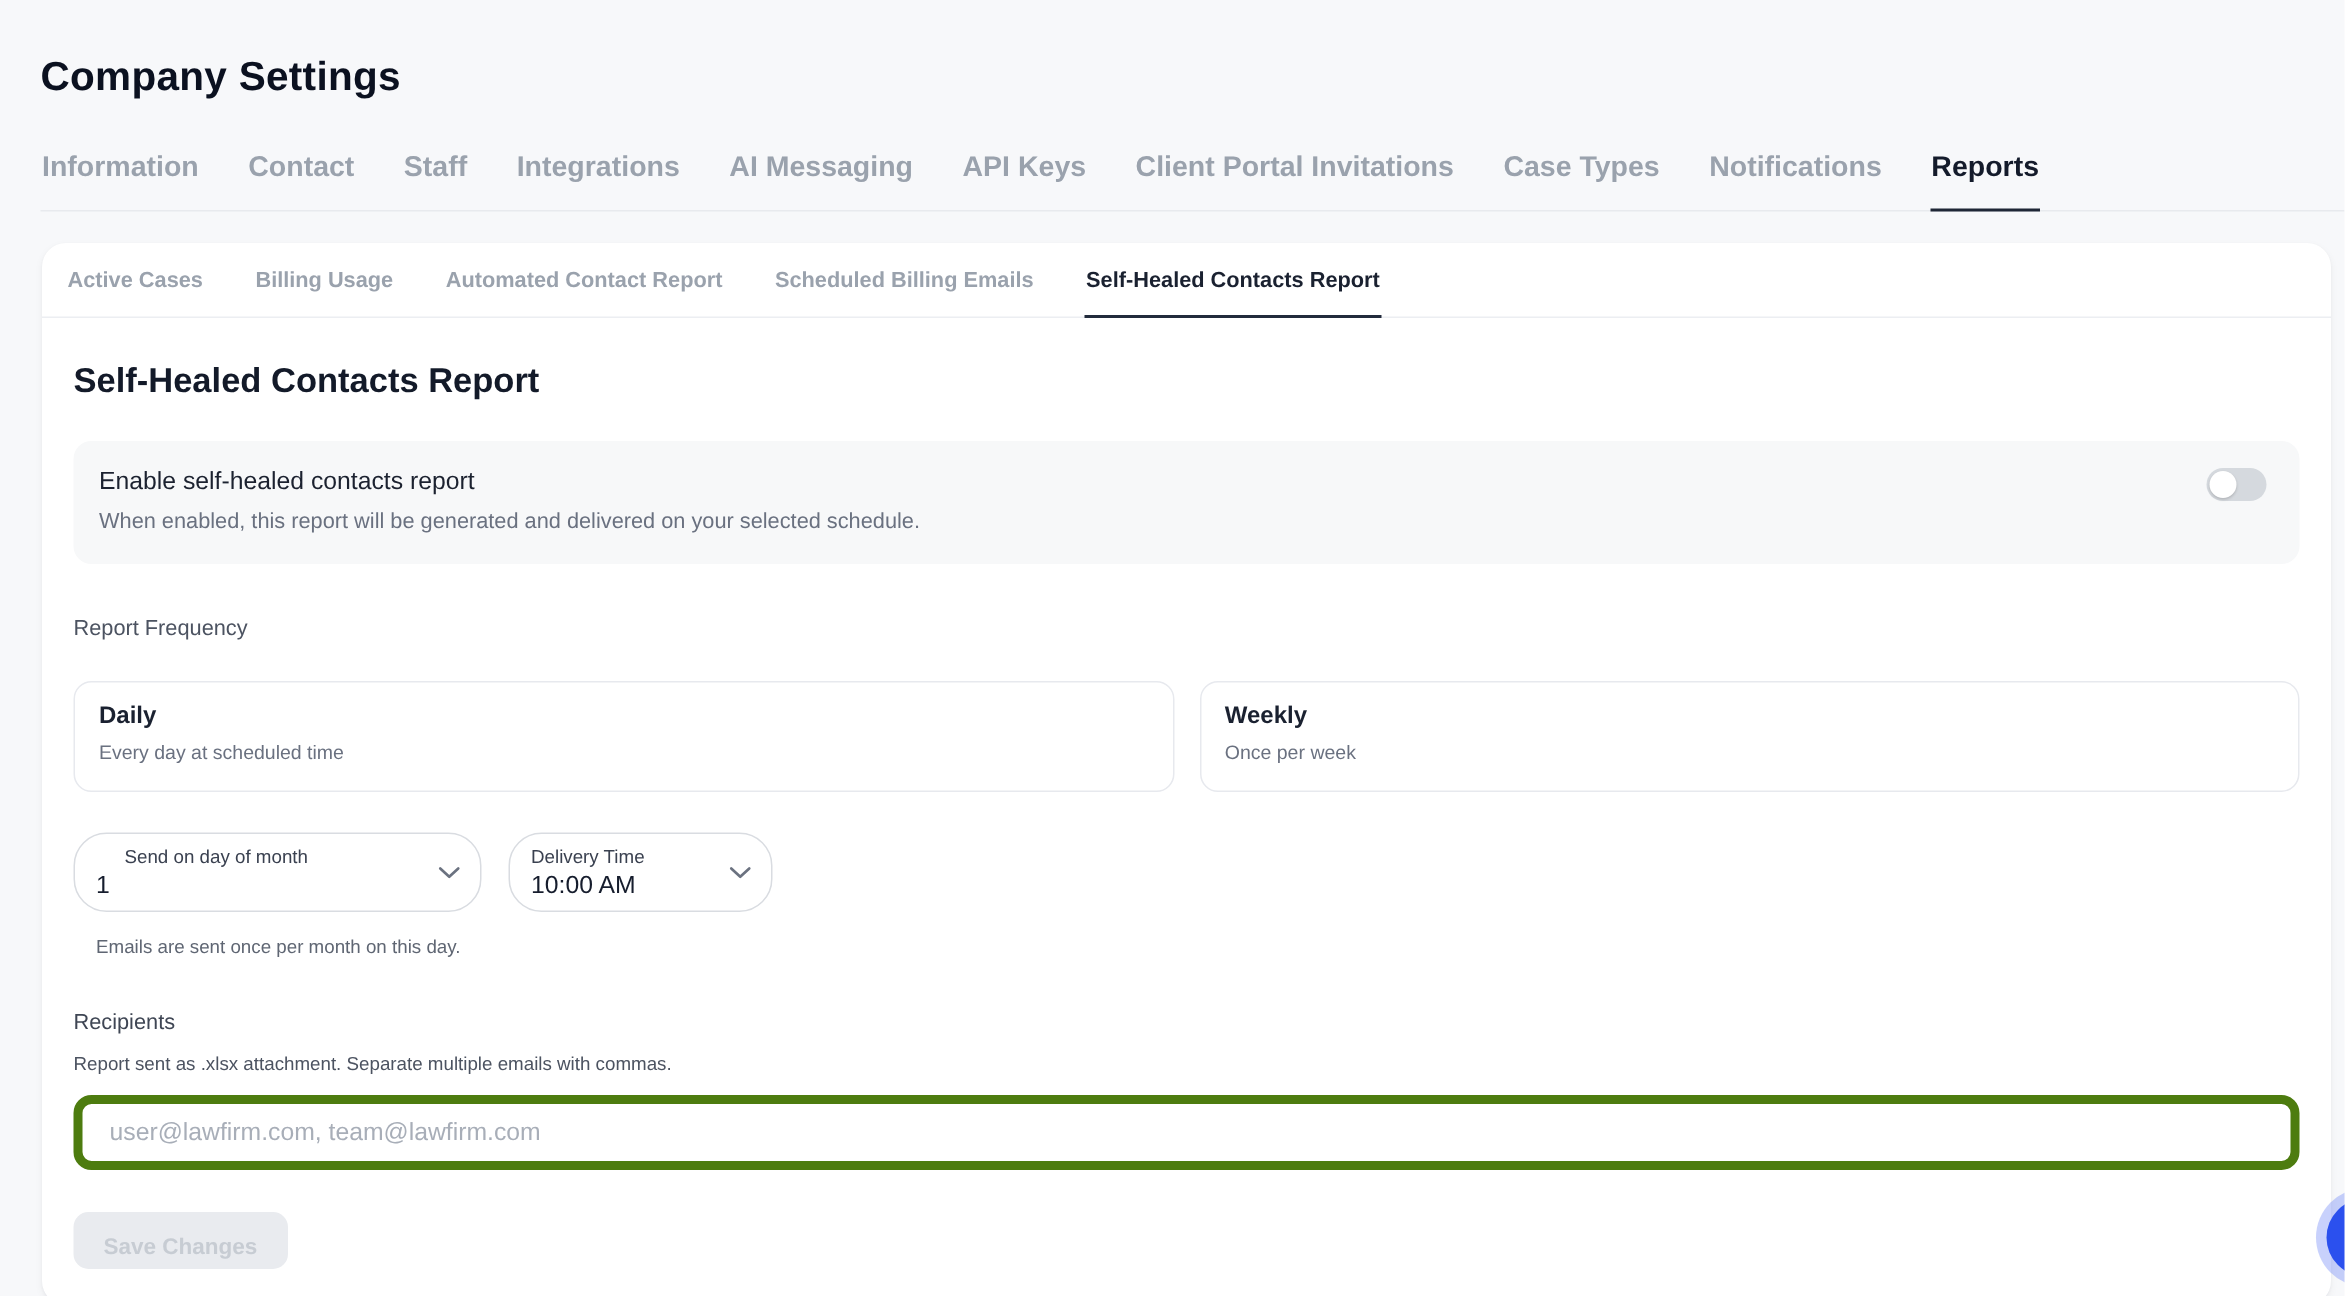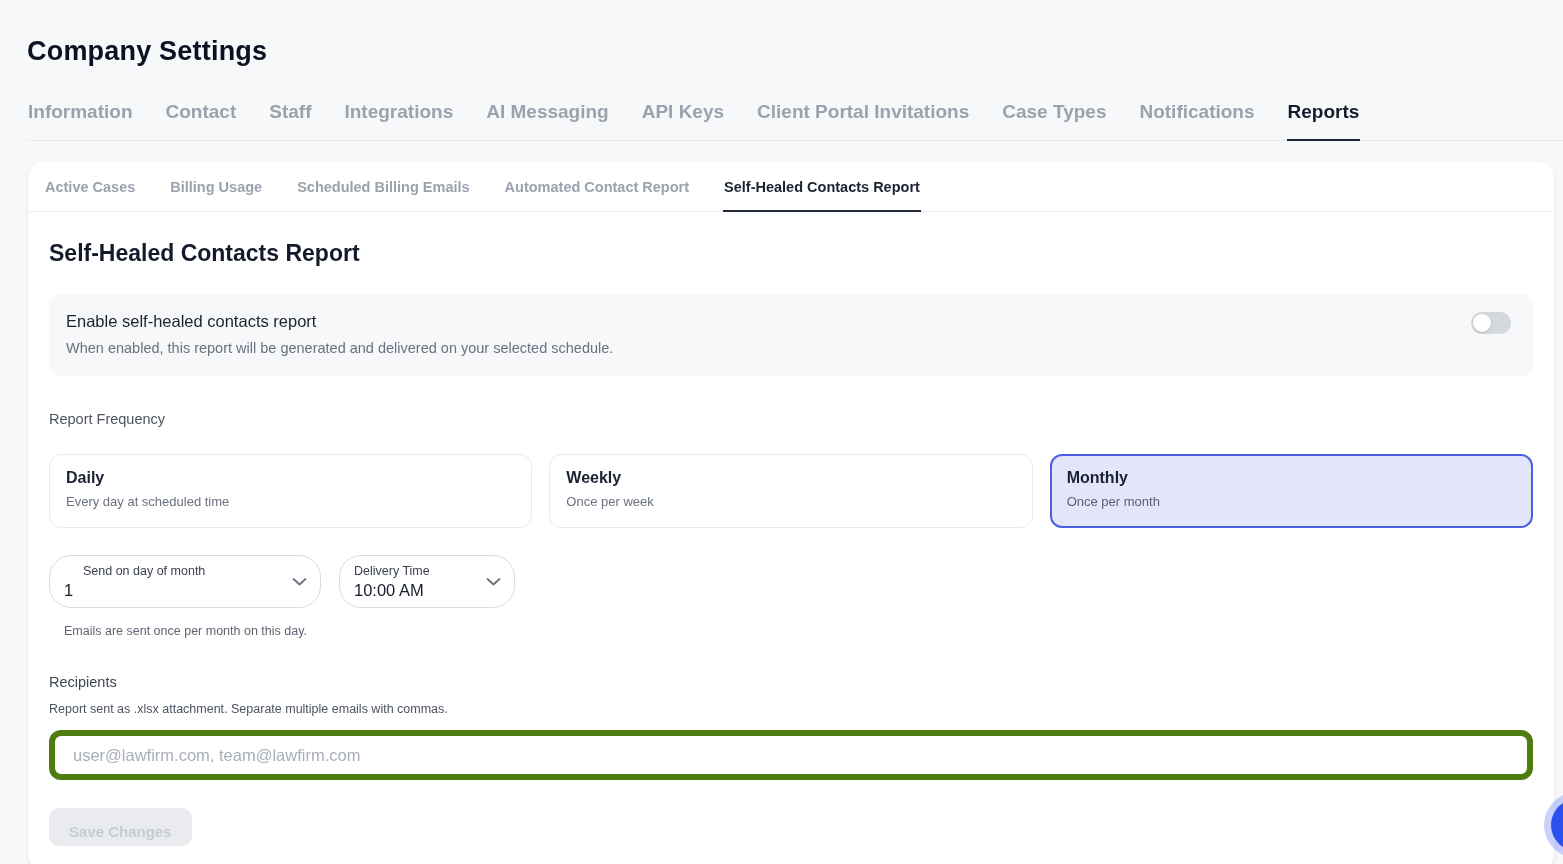--- a/index.html
+++ b/index.html
@@ -148,22 +148,22 @@
     <div class="tab">Case Types</div>
     <div class="tab">Notifications</div>
     <div class="tab active">Reports</div>
   </div>
 
   <div class="card">
 
     <div class="subtabbar">
       <div class="subtab">Active Cases</div>
       <div class="subtab">Billing Usage</div>
+      <div class="subtab">Automated Contact Report</div>
       <div class="subtab">Scheduled Billing Emails</div>
-      <div class="subtab">Automated Contact Report</div>
       <div class="subtab active">Self-Healed Contacts Report</div>
     </div>
 
     <div class="content">
 
       <div class="section-title">Self-Healed Contacts Report</div>
 
       <div class="enable-panel">
         <div>
           <div class="enable-title">Enable self-healed contacts report</div>
@@ -177,24 +177,20 @@
       <div class="freq-label">Report Frequency</div>
 
       <div class="freq-row">
         <div class="freq-card">
           <div class="freq-title">Daily</div>
           <div class="freq-sub">Every day at scheduled time</div>
         </div>
         <div class="freq-card">
           <div class="freq-title">Weekly</div>
           <div class="freq-sub">Once per week</div>
-        </div>
-        <div class="freq-card selected">
-          <div class="freq-title">Monthly</div>
-          <div class="freq-sub">Once per month</div>
         </div>
       </div>
 
       <div class="select-row">
         <div class="select-box day">
           <div class="select-label">Send on day of month</div>
           <div class="select-value">1</div>
           <svg class="chevron" viewBox="0 0 15 9" fill="none">
             <polyline points="1.5,1.5 7.5,7 13.5,1.5" stroke="#6b7280" stroke-width="1.8" stroke-linecap="round" stroke-linejoin="round"></polyline>
           </svg>

